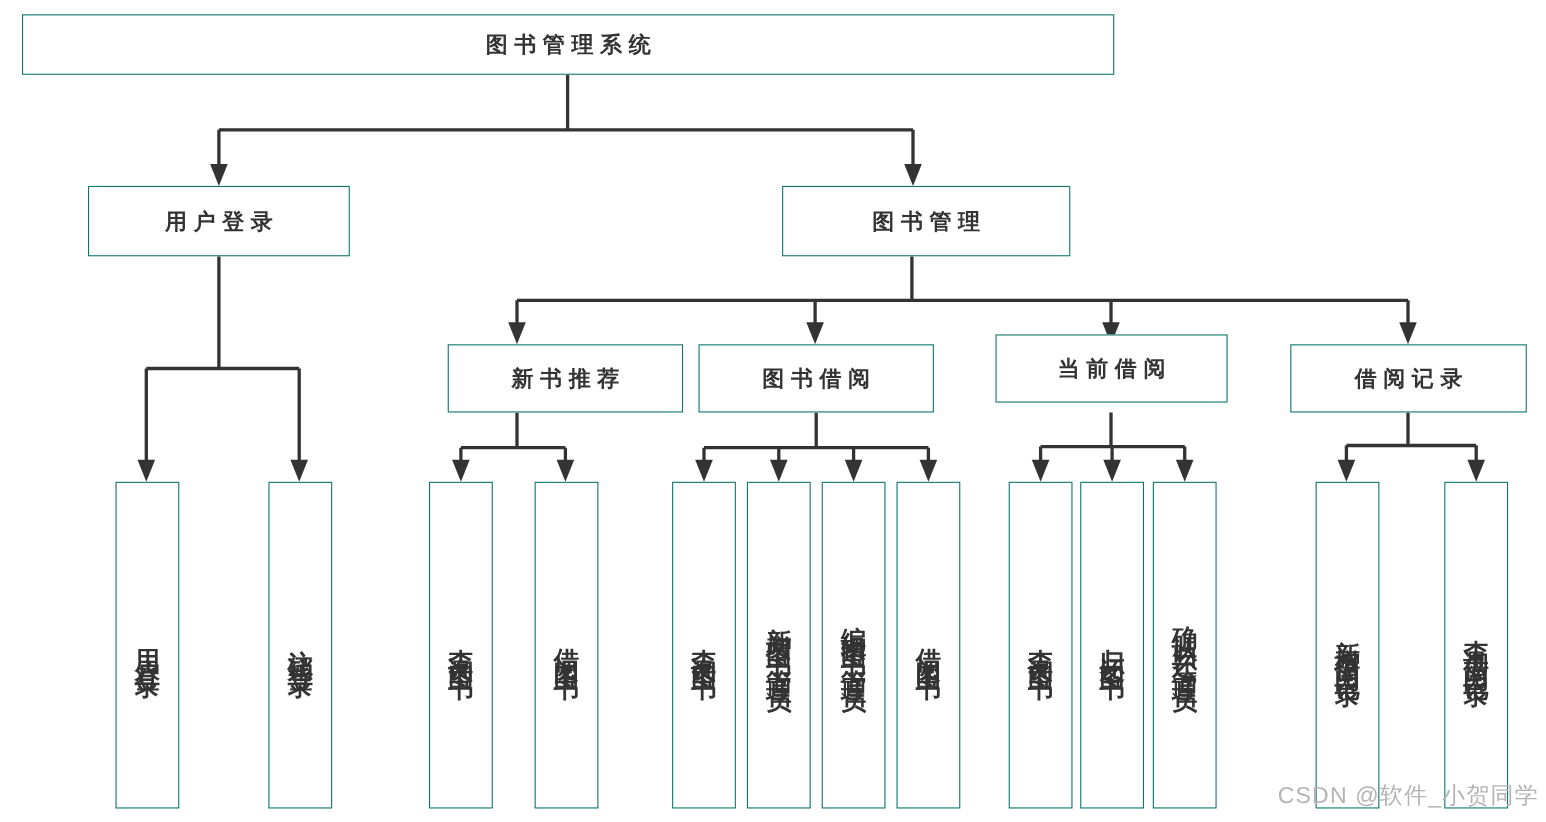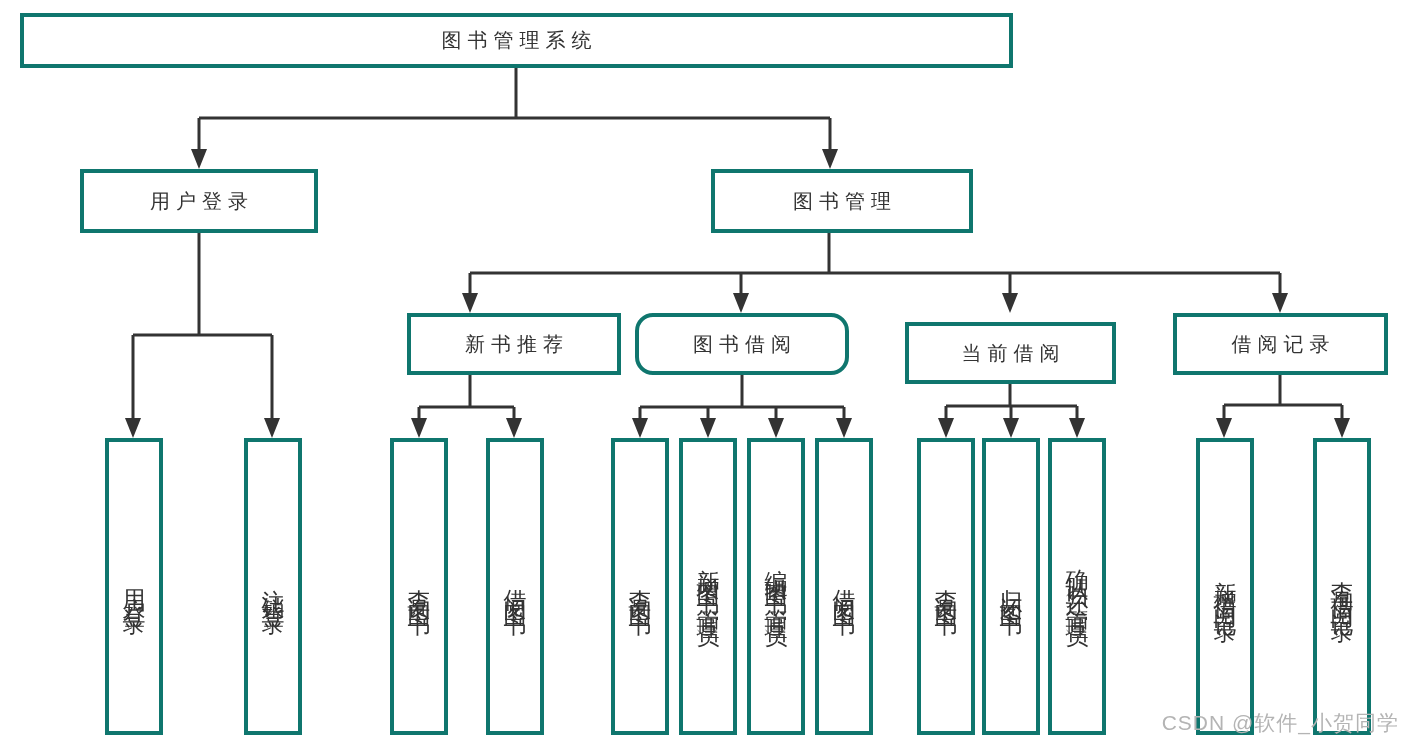--- a/index.html
+++ b/index.html
@@ -7,40 +7,40 @@
     position:relative; width:1405px; height:747px;
     background:#ffffff; overflow:hidden;
     font-family:"Liberation Sans","DejaVu Sans",sans-serif;
   }
   #wires { position:absolute; left:0; top:0; width:1405px; height:747px; }
   #wires path { stroke:#333333; stroke-width:3; fill:none; }
   #wires polygon { fill:#333333; stroke:none; }
 
   .box {
     position:absolute; box-sizing:border-box;
-    border:4px solid #0f766e; background:#ffffff;
+    border:1px solid #0f766e; background:#ffffff;
     display:flex; align-items:center; justify-content:center;
-    color:#333333; z-index:2;
+    color:#333333; z-index:2;font-weight:bold;
   }
   .hlabel { font-size:20px; letter-spacing:6px; text-indent:6px; white-space:nowrap; }
 
   .leaf { top:438px; width:58px; height:297px; }
   .vtext {
     writing-mode:vertical-rl; text-orientation:mixed;
     font-size:23px; line-height:1; letter-spacing:8px;
     white-space:nowrap;
   }
 
   
   .b-root    { left:20px;  top:13px;  width:993px; height:55px; }
   .b-login   { left:80px;  top:169px; width:238px; height:64px; }
   .b-mgmt    { left:711px; top:169px; width:262px; height:64px; }
   .b-newbook { left:363px; top:313px; width:214px; height:62px;margin-left:44px; }
-  .b-borrow  { left:635px; top:313px; width:214px; height:62px;border-radius:18px; }
-  .b-current { left:905px; top:322px; width:211px; height:62px; }
+  .b-borrow  { left:635px; top:313px; width:214px; height:62px; }
+  .b-current { left:905px; top:304px; width:211px; height:62px; }
   .b-records { left:1173px;top:313px; width:215px; height:62px; }
 
   .lf-1  { left:105px; }  .lf-2  { left:244px; }
   .lf-3  { left:390px; }  .lf-4  { left:486px; }
   .lf-5  { left:611px; }  .lf-6  { left:679px; }
   .lf-7  { left:747px; }  .lf-8  { left:815px; }
   .lf-9  { left:917px; }  .lf-10 { left:982px; }
   .lf-11 { left:1048px; }
   .lf-12 { left:1196px; } .lf-13 { left:1313px; }
 

